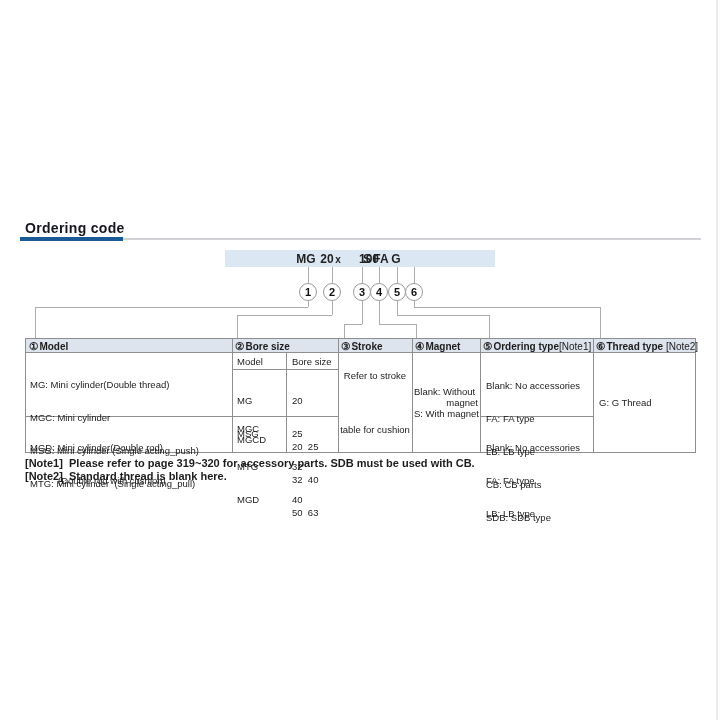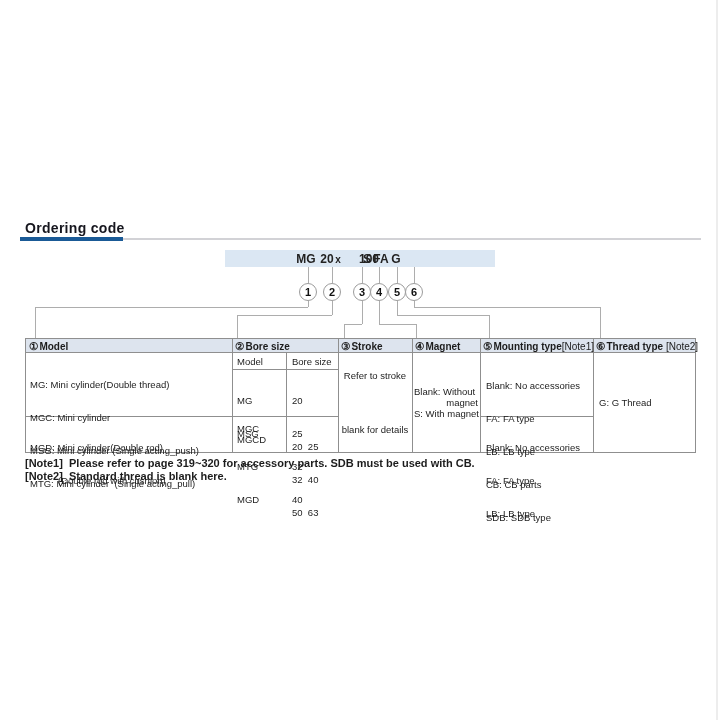--- a/index.html
+++ b/index.html
@@ -111,21 +111,21 @@
 
     <div class="gh" style="left:206px; top:30px; width:106px;"></div>
     <div class="gh" style="left:0;     top:77px; width:206px;"></div>
     <div class="gh" style="left:206px; top:77px; width:106px;"></div>
     <div class="gh" style="left:454px; top:77px; width:113px;"></div>
 
     <div class="hcell" style="left:0; width:206px;"><span class="num">①</span><b>Model</b></div>
     <div class="hcell" style="left:206px; width:106px;"><span class="num">②</span><b>Bore size</b></div>
     <div class="hcell" style="left:312px; width:74px;"><span class="num">③</span><b>Stroke</b></div>
     <div class="hcell" style="left:386px; width:68px;"><span class="num">④</span><b>Magnet</b></div>
-    <div class="hcell" style="left:454px; width:113px;"><span class="num">⑤</span><b>Mounting type</b><span>[Note1]</span></div>
+    <div class="hcell" style="left:454px; width:113px;"><span class="num">⑤</span><b>Ordering type</b><span>[Note1]</span></div>
     <div class="hcell" style="left:567px; width:104px;"><span class="num">⑥</span><b>Thread type</b><span> [Note2]</span></div>
 
     <div class="cell" style="left:4px; top:18px; width:198px;">
       <div>MG: Mini cylinder(Double thread)</div>
       <div>MGC: Mini cylinder</div>
       <div>MSG: Mini cylinder (Single acting_push)</div>
       <div>MTG: Mini cylinder  (Single acting_pull)</div>
     </div>
 
     <div class="cell" style="left:4px; top:81px; width:198px;">
@@ -154,21 +154,21 @@
       <div>MGCD</div>
     </div>
     <div class="cell" style="left:266px; top:80px; width:42px;">
       <div>20  25</div>
       <div>32  40</div>
       <div>50  63</div>
     </div>
 
     <div class="cell vcflex ctr" style="left:312px; top:14px; width:74px; height:99px;gap:43px;">
       <div>Refer to stroke</div>
-      <div>blank for details</div>
+      <div>table for cushion</div>
     </div>
 
     <div class="cell vcflex" style="left:388px; top:14px; width:64px; height:99px;">
       <div>Blank: Without</div>
       <div style="text-align:right;">magnet</div>
       <div>S: With magnet</div>
     </div>
 
     <div class="cell" style="left:460px; top:19px; width:105px;">
       <div>Blank: No accessories</div>

